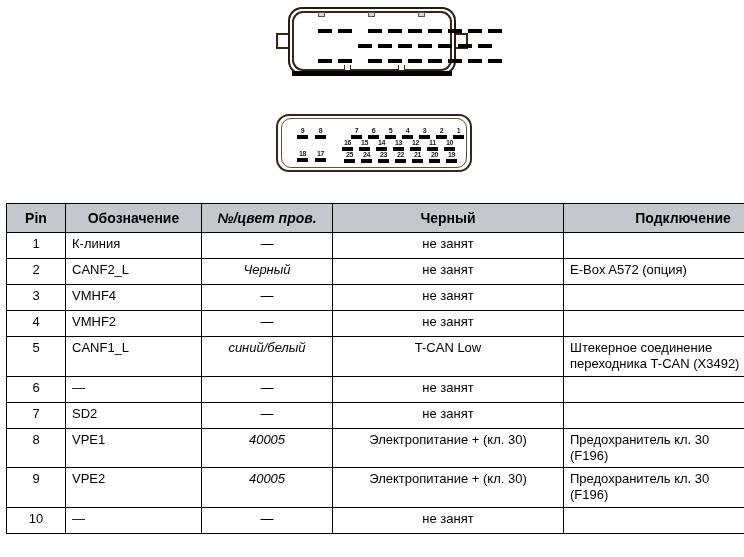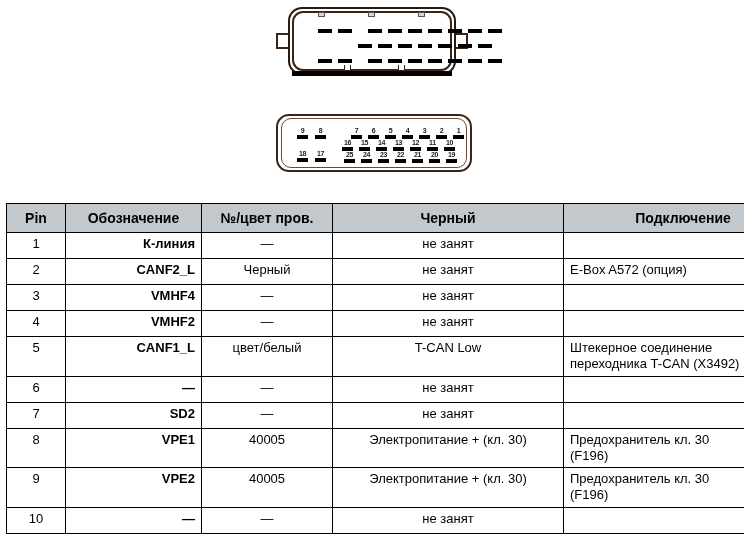--- a/index.html
+++ b/index.html
@@ -162,22 +162,22 @@
   }
   table.pinout thead th {
     background: #c2c8cb;
     font-weight: bold;
     font-size: 14px;
     text-align: center;
     height: 22px;
     vertical-align: middle;
   }
   .col-pin   { width: 46px;  text-align: center; }
-  .col-desig { width: 123px; text-align: right; font-weight: bold; }
-  .col-wire  { width: 118px; text-align: center; }
+  .col-desig { width: 123px; text-align: left; }
+  .col-wire  { width: 118px; text-align: center; font-style: italic; }
   .col-func  { width: 218px; text-align: center; }
   .col-conn  { width: 226px; text-align: left; }
 
   table.pinout tbody td { height: 19px; }
   tr.tall td { height: 45px; }
   .cell-multi { line-height: 1.25; }
 </style>
 </head>
 <body>
 
@@ -371,21 +371,21 @@
       <tr>
         <td class="col-pin">4</td>
         <td class="col-desig">VMHF2</td>
         <td class="col-wire">—</td>
         <td class="col-func">не занят</td>
         <td class="col-conn"></td>
       </tr>
       <tr class="tall">
         <td class="col-pin">5</td>
         <td class="col-desig">CANF1_L</td>
-        <td class="col-wire">цвет/белый</td>
+        <td class="col-wire">синий/белый</td>
         <td class="col-func">T-CAN Low</td>
         <td class="col-conn">
           <div class="cell-multi">Штекерное соединение</div>
           <div class="cell-multi">переходника T-CAN (X3492)</div>
         </td>
       </tr>
       <tr>
         <td class="col-pin">6</td>
         <td class="col-desig">—</td>
         <td class="col-wire">—</td>

